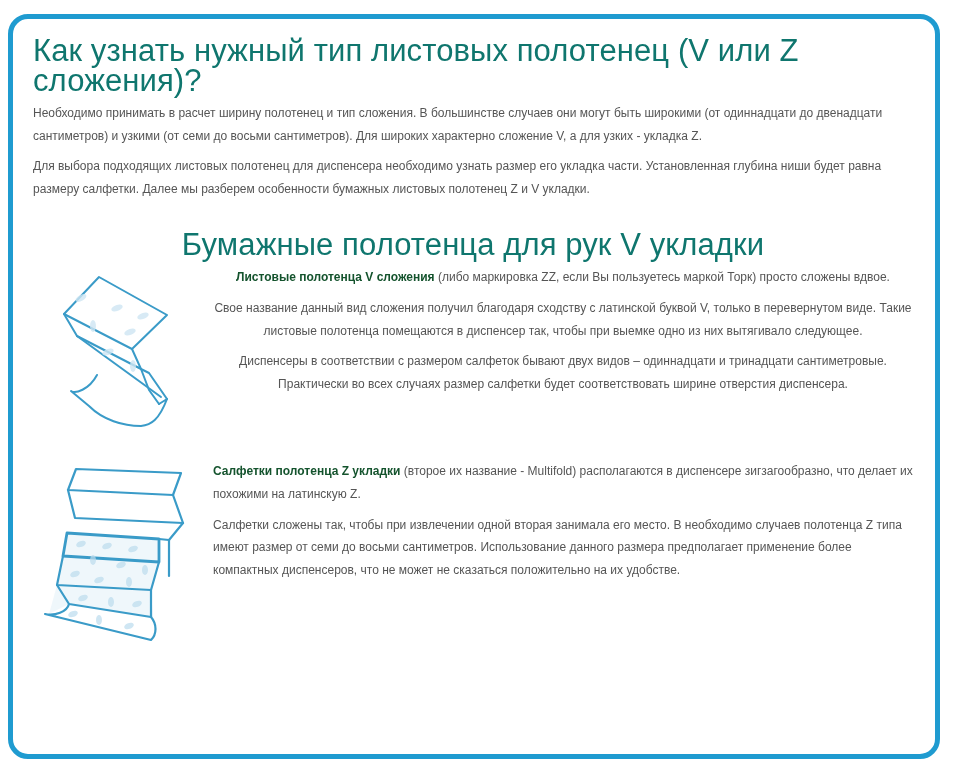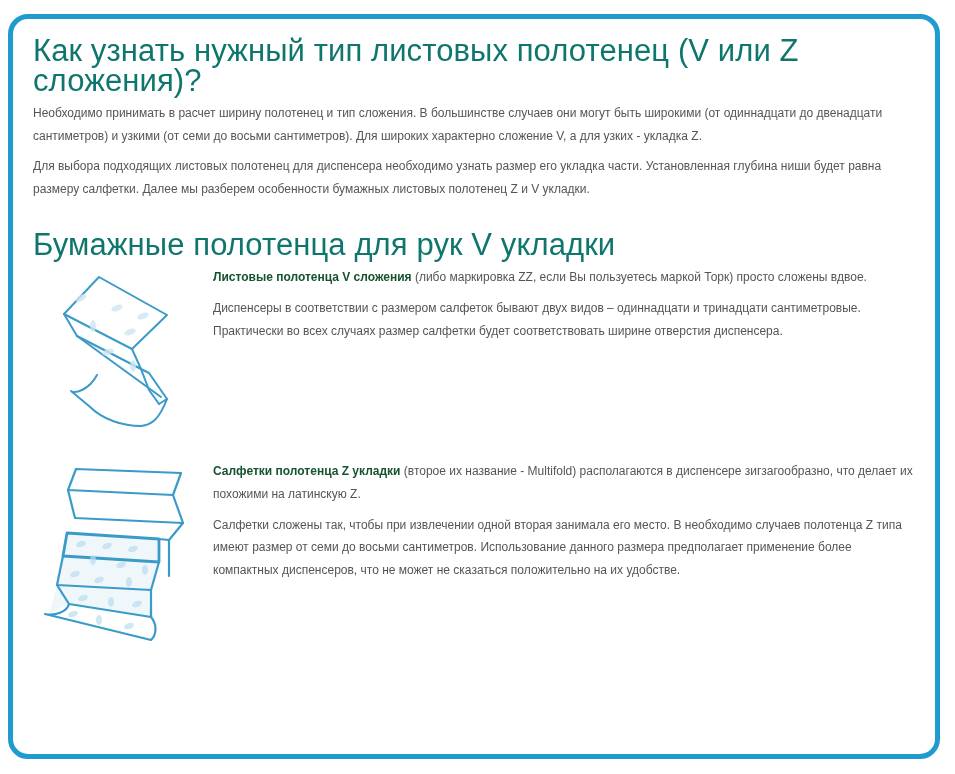--- a/index.html
+++ b/index.html
@@ -14,21 +14,21 @@
     font-family:"Liberation Sans", sans-serif; font-weight:normal;
     font-size:31px; color:#0f766e; margin:0 0 6px 0; line-height:30px;
     letter-spacing:0.1px;
   }
   p {
     font-size:12px; color:#555555; line-height:22.6px; margin:0 0 8px 0;
   }
   p b { color:#14532d; }
   .section { overflow:hidden; }
   .s1 { margin-bottom:22px; }
-  .s2 { margin-bottom:20px; }
+  .s2 { margin-bottom:20px;text-align:center; }
   .figure { float:left; width:180px; height:170px; position:relative; }
   .fig-v { margin-top:4px; }
   .fig-z { margin-top:2px; height:200px; }
   .figure svg { position:absolute; left:0; top:0; }
   .text-right { margin-left:180px; }
   .tail { clear:none; }
 </style>
 </head>
 <body>
 
@@ -62,20 +62,21 @@
           <ellipse cx="110" cy="46" rx="6" ry="3" transform="rotate(-20 110 46)"></ellipse>
           <ellipse cx="60" cy="56" rx="3" ry="6"></ellipse>
           <ellipse cx="97" cy="62" rx="6" ry="3" transform="rotate(-20 97 62)"></ellipse>
           <ellipse cx="75" cy="82" rx="6" ry="3" transform="rotate(-20 75 82)"></ellipse>
           <ellipse cx="100" cy="96" rx="3" ry="6"></ellipse>
         </g>
       </svg>
     </div>
     <div class="text-right">
       <p><b>Листовые полотенца V сложения</b><span> (либо маркировка ZZ, если Вы пользуетесь маркой Торк) просто сложены вдвое.</span></p>
+      <p>Свое название данный вид сложения получил благодаря сходству с латинской буквой V, только в перевернутом виде. Такие листовые полотенца помещаются в диспенсер так, чтобы при выемке одно из них вытягивало следующее.</p>
       <p>Диспенсеры в соответствии с размером салфеток бывают двух видов – одиннадцати и тринадцати сантиметровые. Практически во всех случаях размер салфетки будет соответствовать ширине отверстия диспенсера.</p>
     </div>
   </div>
 
   <div class="section">
     <div class="figure fig-z">
       <svg width="180" height="200" viewBox="0 0 180 200">
         <g fill="#e6f2f9" stroke="none" opacity="0.6">
           <path d="M34 71 L126 77 L126 100 L30 94 Z"></path>
           <path d="M30 94 L126 100 L118 128 L24 123 Z"></path>

